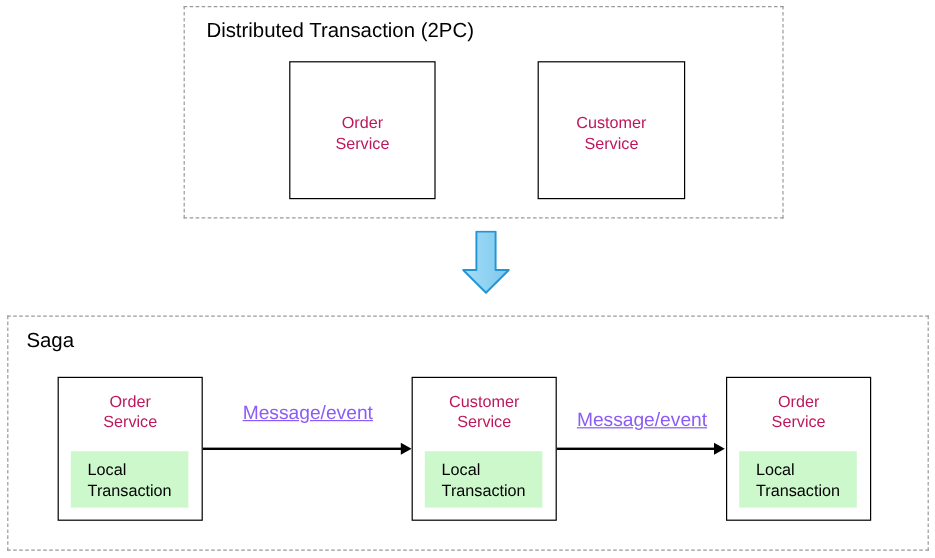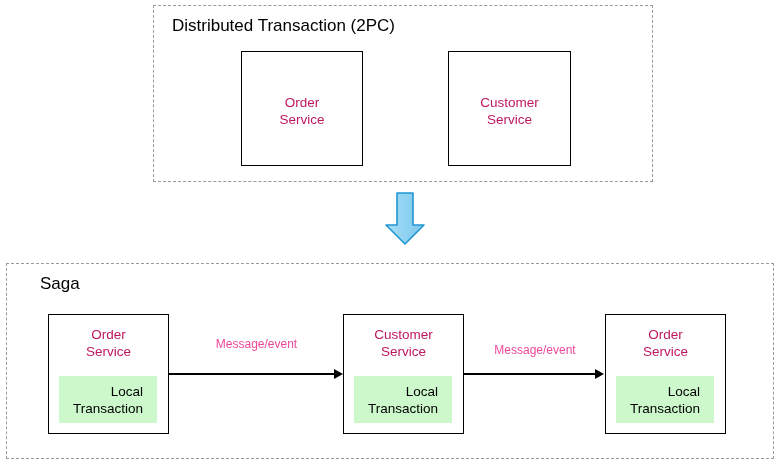--- a/index.html
+++ b/index.html
@@ -50,21 +50,21 @@
     white-space: pre-line;
   }
 
   
   .local-tx {
     position: absolute;
     box-sizing: border-box;
     display: flex;
     align-items: center;
     justify-content: center;
-    text-align: right;
+    text-align: left;
     font-size: 13.5px;
     line-height: 17px;
     color: #000000;
     white-space: pre-line;
   }
 
   
   .connector {
     position: absolute;
     height: 2px;
@@ -73,25 +73,26 @@
   .connector-head {
     position: absolute;
     width: 0;
     height: 0;
     border-top: 5px solid transparent;
     border-bottom: 5px solid transparent;
     border-left: 9px solid #000000;
   }
   .connector-label {
     position: absolute;
-    font-size: 12px;
+    font-size: 16px;
     line-height: 17px;
-    color: #ec4899;
+    color: #8b5cf6;
     text-align: center;
     white-space: nowrap;
+    text-decoration: underline;
   }
 
   
   .block-arrow {
     position: absolute;
   }
 </style>
 </head>
 <body>
 
@@ -119,21 +120,21 @@
           <stop offset="55%" stop-color="#8ed2f2"></stop>
           <stop offset="100%" stop-color="#7ec6ea"></stop>
         </linearGradient>
       </defs>
       <polygon points="13,1 29,1 29,33 40,33 21,52 2,33 13,33" fill="url(#arrGrad)" stroke="#2196d3" stroke-width="1.6" stroke-linejoin="round"></polygon>
     </svg>
   </div>
 
   <div class="group-box" style="left:6px; top:263px; width:768px; height:196px;"></div>
 
-  <div class="group-title" style="left:40px; top:274px;">Saga</div>
+  <div class="group-title" style="left:22px; top:274px;">Saga</div>
 
   <div class="service-box" style="left:48px; top:314px; width:121px; height:120px;">
     <div class="service-label" style="top:11px;">Order
 Service</div>
   </div>
   <div class="local-tx" style="left:59px; top:376px; width:98px; height:47px; background:#ccf8cc;">Local
 Transaction</div>
 
   <div class="connector" style="left:169px; top:373px; width:166px;"></div>
   <div class="connector-head" style="left:334px; top:369px;"></div>

